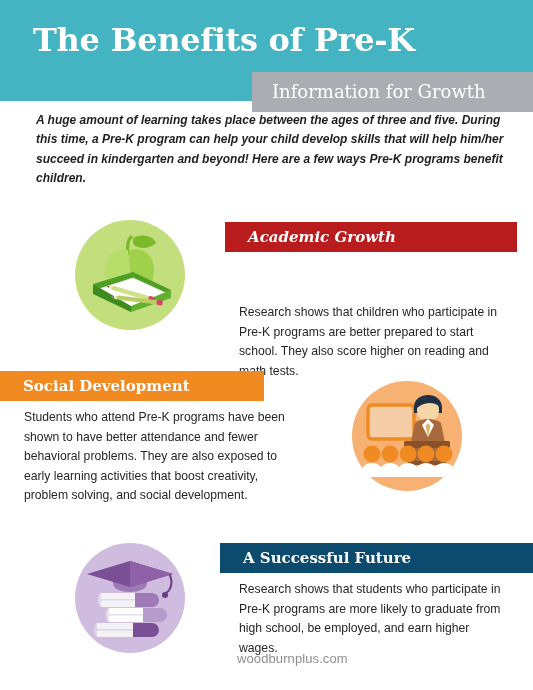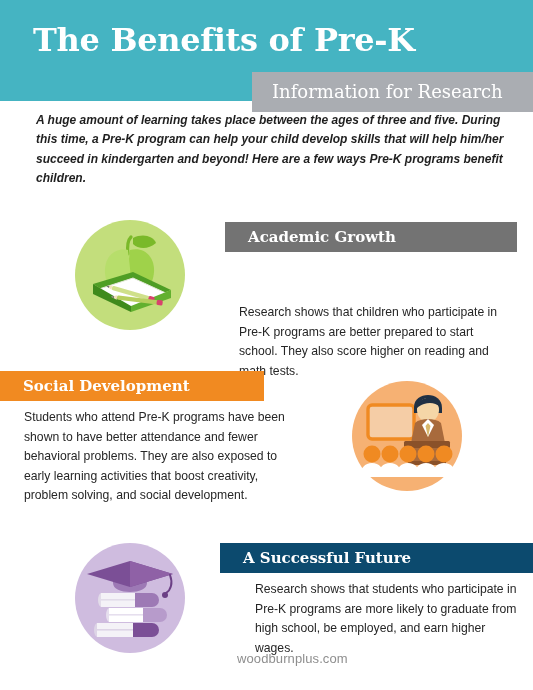--- a/index.html
+++ b/index.html
@@ -103,32 +103,32 @@
     position: absolute;
     width: 272px;
     font-family: "Liberation Sans", sans-serif;
     font-size: 12.2px;
     line-height: 19.6px;
     color: #262626;
   }
 
   
   #sec-academic .icon-circle { left: 75px; top: 220px; background: #c3de7c; }
-  #sec-academic .bar  { left: 225px; top: 222px; width: 292px; background: #737373; }
+  #sec-academic .bar  { left: 225px; top: 222px; width: 292px; background: #b91c1c; font-style: italic; }
   #sec-academic .body-text { left: 239px; top: 259px; margin-top: 44px; }
 
   
   #sec-social .icon-circle { left: 352px; top: 381px; background: #f6b173; }
   #sec-social .bar  { left: 0px; top: 371px; width: 264px; background: #f18a21; }
   #sec-social .body-text { left: 24px; top: 408px; width: 275px; }
 
   
   #sec-future .icon-circle { left: 75px; top: 543px; background: #cfbcdf; }
   #sec-future .bar  { left: 220px; top: 543px; width: 313px; background: #0c4a6e; }
-  #sec-future .body-text { left: 255px; top: 580px; }
+  #sec-future .body-text { left: 239px; top: 580px; }
 
   .footer-credit {
     position: absolute;
     left: 237px;
     top: 654px;
     font-family: "Liberation Sans", sans-serif;
     font-size: 13px;
     line-height: 10px;
     color: #8e8e8e;
     letter-spacing: 0.1px;
@@ -136,21 +136,21 @@
 </style>
 </head>
 <body>
 
 <div id="page">
 
   <div class="header-band"></div>
   <div class="main-title">The Benefits of Pre-K</div>
 
   <div class="subtitle-band">
-    <div class="subtitle-text">Information for Research</div>
+    <div class="subtitle-text">Information for Growth</div>
   </div>
 
   <div class="intro">A huge amount of learning takes place between the ages of three and five. During this time, a Pre-K program can help your child develop skills that will help him/her succeed in kindergarten and beyond! Here are a few ways Pre-K programs benefit children.</div>
 
   <div class="section" id="sec-academic">
 
     <div class="icon-circle">
       <svg width="110" height="110" viewBox="0 0 110 110" aria-hidden="true">
 
         <path d="M58 18 C68 13 78 16 81 23 C73 30 63 29 58 24 Z" fill="#7ab929"></path>

